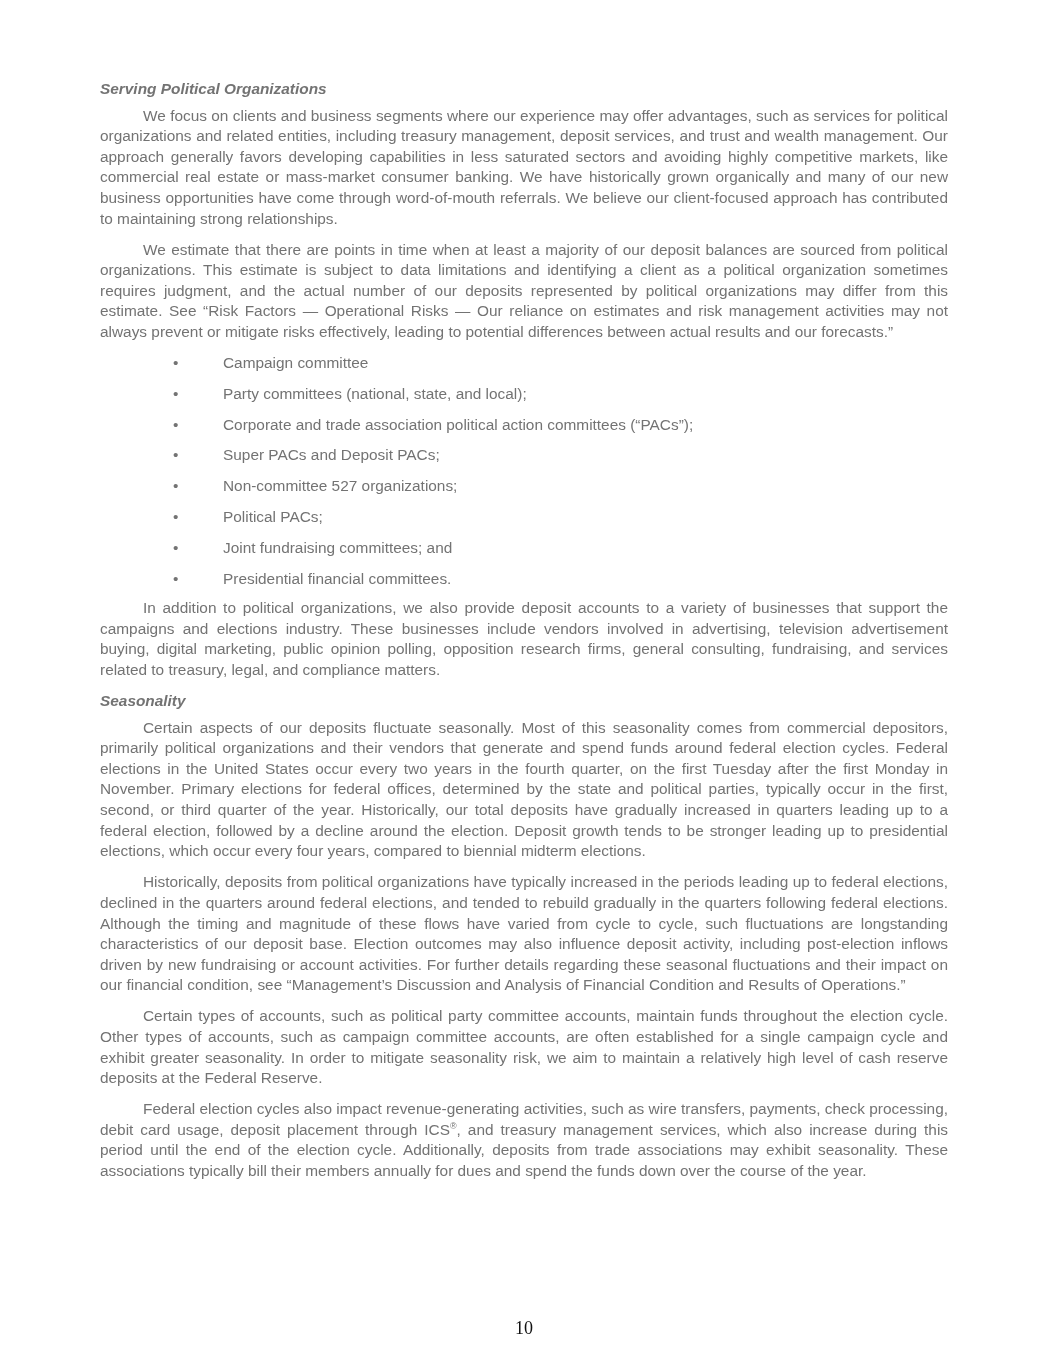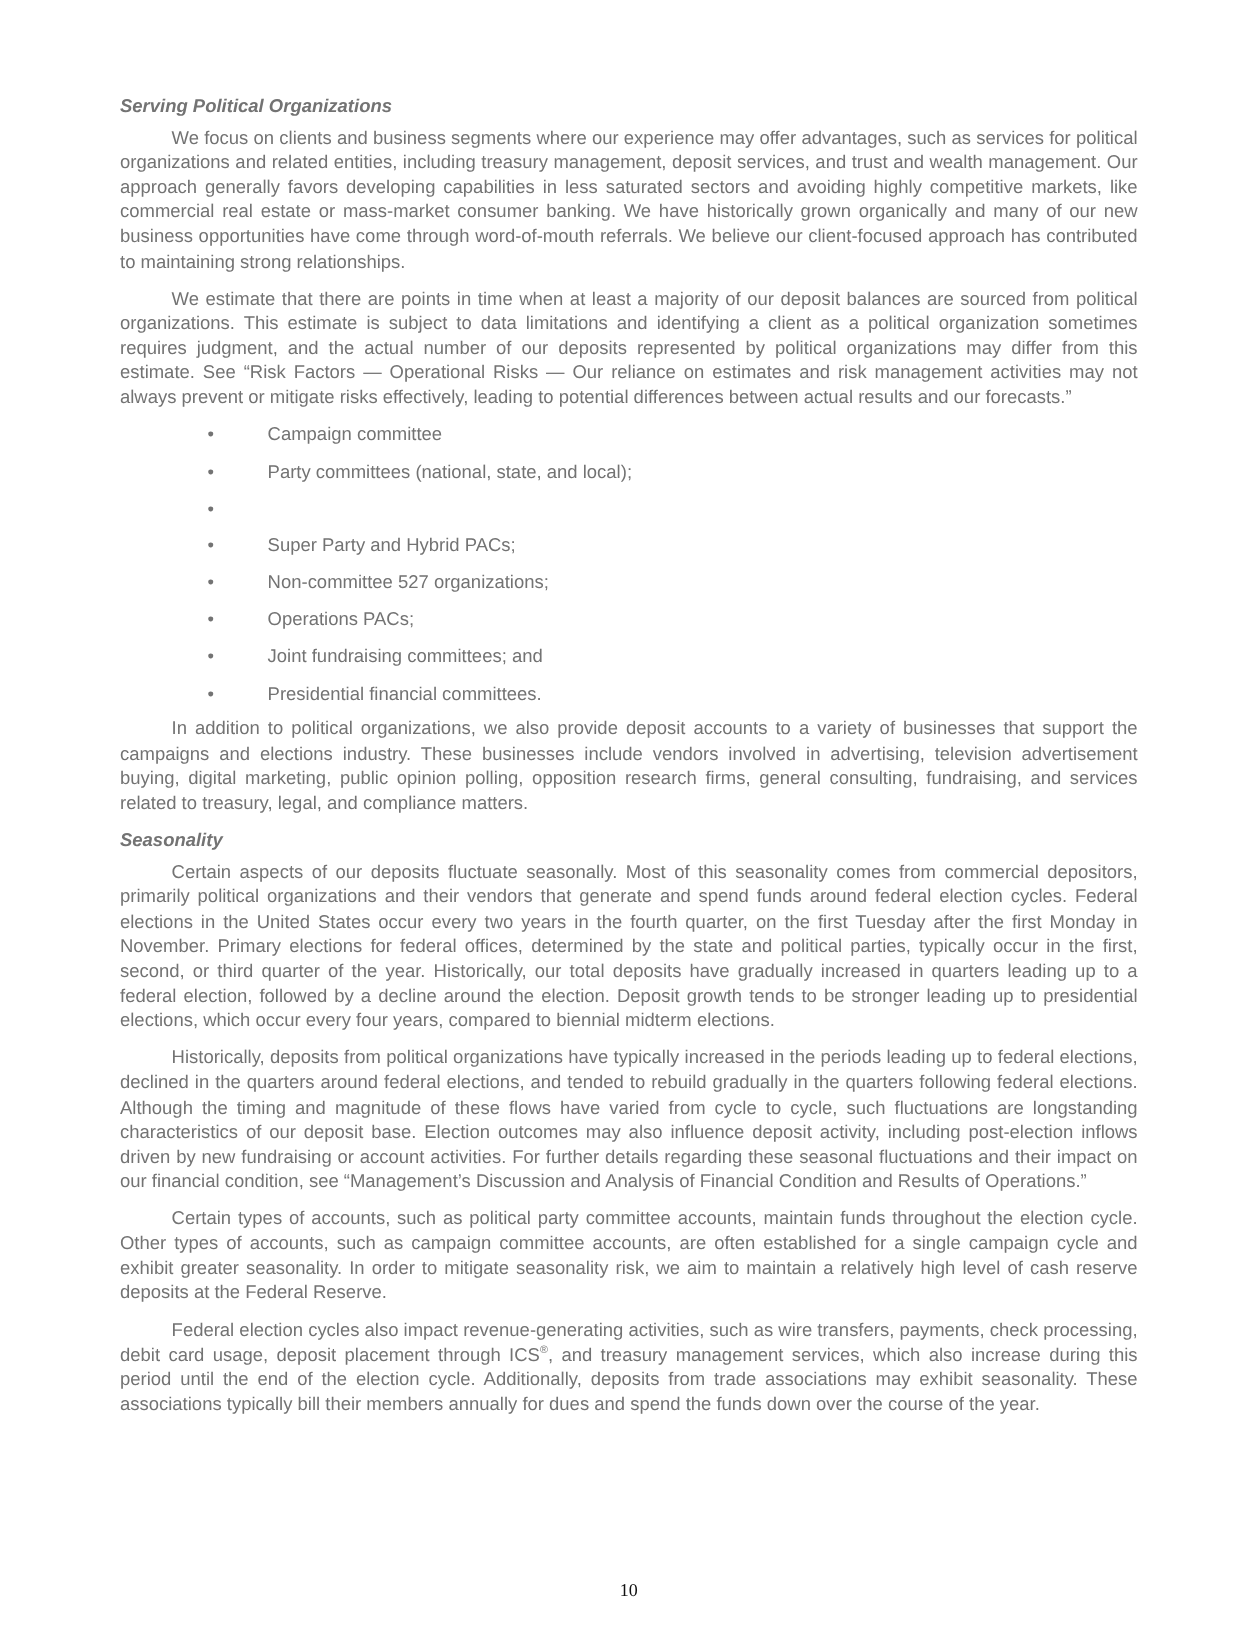--- a/index.html
+++ b/index.html
@@ -16,39 +16,39 @@
   }
   ul.bullets { list-style: none; margin: 0 0 0 0; padding: 0; }
   ul.bullets li {
     position: relative; padding-left: 123px; height: 20.6px; margin-bottom: 10.2px;
   }
   ul.bullets li .bullet { position: absolute; left: 73px; top: 0; }
   ul.bullets li:last-child { margin-bottom: 9px; }
   .section2 { margin-top: 4px; }
   .page-number {
     position: absolute; left: 0; width: 1048px; top: 1318px; text-align: center;
-    font-family: "Liberation Serif", serif; font-size: 15px; color: #111;
+    font-family: "Liberation Serif", serif; font-size: 18px; color: #111;
   }
   sup { font-size: 9px; line-height: 0; }
 </style>
 </head>
 <body>
 
 <div class="page">
   <h2>Serving Political Organizations</h2>
   <p>We focus on clients and business segments where our experience may offer advantages, such as services for political organizations and related entities, including treasury management, deposit services, and trust and wealth management. Our approach generally favors developing capabilities in less saturated sectors and avoiding highly competitive markets, like commercial real estate or mass-market consumer banking. We have historically grown organically and many of our new business opportunities have come through word-of-mouth referrals. We believe our client-focused approach has contributed to maintaining strong relationships.</p>
   <p>We estimate that there are points in time when at least a majority of our deposit balances are sourced from political organizations. This estimate is subject to data limitations and identifying a client as a political organization sometimes requires judgment, and the actual number of our deposits represented by political organizations may differ from this estimate. See “Risk Factors — Operational Risks — Our reliance on estimates and risk management activities may not always prevent or mitigate risks effectively, leading to potential differences between actual results and our forecasts.”</p>
 
   <ul class="bullets">
     <li><span class="bullet">•</span><span>Campaign committee</span></li>
     <li><span class="bullet">•</span><span>Party committees (national, state, and local);</span></li>
-    <li><span class="bullet">•</span></li>
-    <li><span class="bullet">•</span><span>Super Party and Hybrid PACs;</span></li>
+    <li><span class="bullet">•</span><span>Corporate and trade association political action committees (“PACs”);</span></li>
+    <li><span class="bullet">•</span><span>Super PACs and Deposit PACs;</span></li>
     <li><span class="bullet">•</span><span>Non-committee 527 organizations;</span></li>
-    <li><span class="bullet">•</span><span>Operations PACs;</span></li>
+    <li><span class="bullet">•</span><span>Political PACs;</span></li>
     <li><span class="bullet">•</span><span>Joint fundraising committees; and</span></li>
     <li><span class="bullet">•</span><span>Presidential financial committees.</span></li>
   </ul>
 
   <p>In addition to political organizations, we also provide deposit accounts to a variety of businesses that support the campaigns and elections industry. These businesses include vendors involved in advertising, television advertisement buying, digital marketing, public opinion polling, opposition research firms, general consulting, fundraising, and services related to treasury, legal, and compliance matters.</p>
 
   <div class="section2">
     <h2>Seasonality</h2>
     <p>Certain aspects of our deposits fluctuate seasonally. Most of this seasonality comes from commercial depositors, primarily political organizations and their vendors that generate and spend funds around federal election cycles. Federal elections in the United States occur every two years in the fourth quarter, on the first Tuesday after the first Monday in November. Primary elections for federal offices, determined by the state and political parties, typically occur in the first, second, or third quarter of the year. Historically, our total deposits have gradually increased in quarters leading up to a federal election, followed by a decline around the election. Deposit growth tends to be stronger leading up to presidential elections, which occur every four years, compared to biennial midterm elections.</p>
     <p>Historically, deposits from political organizations have typically increased in the periods leading up to federal elections, declined in the quarters around federal elections, and tended to rebuild gradually in the quarters following federal elections. Although the timing and magnitude of these flows have varied from cycle to cycle, such fluctuations are longstanding characteristics of our deposit base. Election outcomes may also influence deposit activity, including post-election inflows driven by new fundraising or account activities. For further details regarding these seasonal fluctuations and their impact on our financial condition, see “Management’s Discussion and Analysis of Financial Condition and Results of Operations.”</p>

